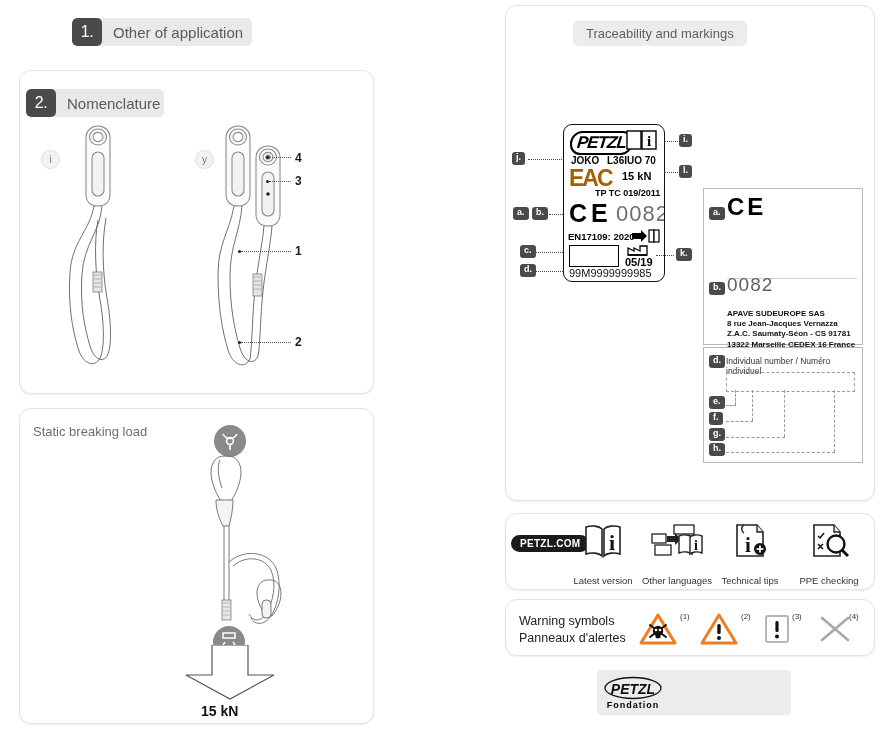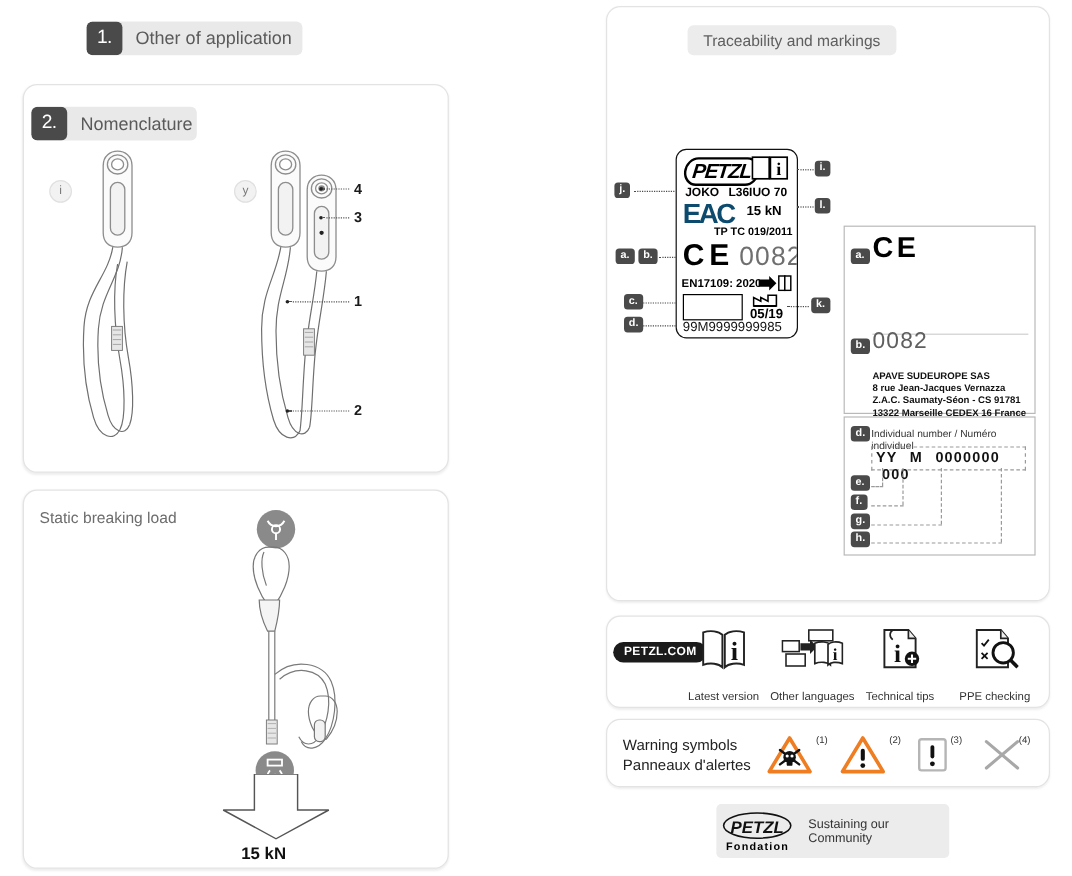--- a/index.html
+++ b/index.html
@@ -261,21 +261,21 @@
 
   <svg style="position:absolute;left:62px;top:5px;" width="32" height="20" viewBox="0 0 32 20">
     <rect x="1" y="1" width="14" height="18" fill="#fff" stroke="#000" stroke-width="1.4"></rect>
     <rect x="16" y="1" width="14" height="18" fill="#fff" stroke="#000" stroke-width="1.4"></rect>
     <text x="23" y="16" font-family="Liberation Serif, serif" font-size="15" font-weight="bold" text-anchor="middle" fill="#000">i</text>
   </svg>
 
   <div class="lb-row mono-bold" style="left:7px;top:30px;">JOKO</div>
   <div class="lb-row mono-bold" style="left:43px;top:30px;">L36IUO 70</div>
 
-  <div class="lb-row" style="left:5px;top:42px;font-size:23px;font-weight:bold;font-family:'Liberation Sans',sans-serif;letter-spacing:-2px;color:#0c4a6e;line-height:1;">EAC</div>
+  <div class="lb-row" style="left:5px;top:42px;font-size:23px;font-weight:bold;font-family:'Liberation Sans',sans-serif;letter-spacing:-2px;color:#a16207;line-height:1;">EAC</div>
 
   <div class="lb-row mono-bold" style="left:58px;top:45px;font-size:11px;">15 kN</div>
 
   <div class="lb-row mono-bold" style="left:31px;top:63px;font-size:9px;">TP TC 019/2011</div>
 
   <div class="lb-row big-ce" style="left:5px;top:78px;letter-spacing:4px;">CE</div>
 
   <div class="lb-row num0082" style="left:52px;top:79px;">0082</div>
 
   <div class="lb-row mono-bold" style="left:4px;top:106px;font-size:9.5px;">EN17109: 2020</div>
@@ -339,26 +339,20 @@
     <div>N°0082</div>
   </div>
 </div>
 
 <div class="ind-card" style="left:703px;top:347px;width:158px;height:114px;">
 
   <div class="mk" style="left:5px;top:7px;">d.</div>
   <div class="ind-title" style="position:absolute;left:22px;top:8px;">Individual number / Numéro individuel</div>
 
   <div class="dashbox" style="left:22px;top:24px;width:127px;height:18px;"></div>
-  <div class="ind-code" style="position:absolute;left:26px;top:26px;">
-    <span>YY</span>
-    <span style="margin-left:6px;">M</span>
-    <span style="margin-left:6px;">0000000</span>
-    <span style="margin-left:5px;">000</span>
-  </div>
 
   <div class="mk" style="left:5px;top:48px;">e.</div>
   <div class="dashvert" style="left:31px;top:42px;height:15px;"></div>
   <div class="dashline" style="left:22px;top:57px;width:10px;"></div>
 
   <div class="mk" style="left:5px;top:64px;">f.</div>
   <div class="dashvert" style="left:48px;top:42px;height:31px;"></div>
   <div class="dashline" style="left:22px;top:73px;width:27px;"></div>
 
   <div class="mk" style="left:5px;top:80px;">g.</div>
@@ -472,14 +466,13 @@
 <span class="warn-sup" style="position:absolute;left:849px;top:612px;">(4)</span>
 
 <div class="fond" style="left:597px;top:670px;width:194px;height:45px;">
   <div style="position:relative;width:72px;text-align:center;">
     <svg style="margin:0 auto;" width="60" height="24" viewBox="0 0 60 24">
       <ellipse cx="30" cy="12" rx="28" ry="10.5" fill="none" stroke="#111" stroke-width="1.3"></ellipse>
       <text x="30" y="18" font-family="Liberation Sans, sans-serif" font-size="14" font-style="italic" font-weight="bold" text-anchor="middle" fill="#111">PETZL</text>
     </svg>
     <div class="fond-word">Fondation</div>
   </div>
-  <div class="fond-txt" style="margin-left:8px;">Sustaining our Community</div>
 </div>
 
 </body></html>

